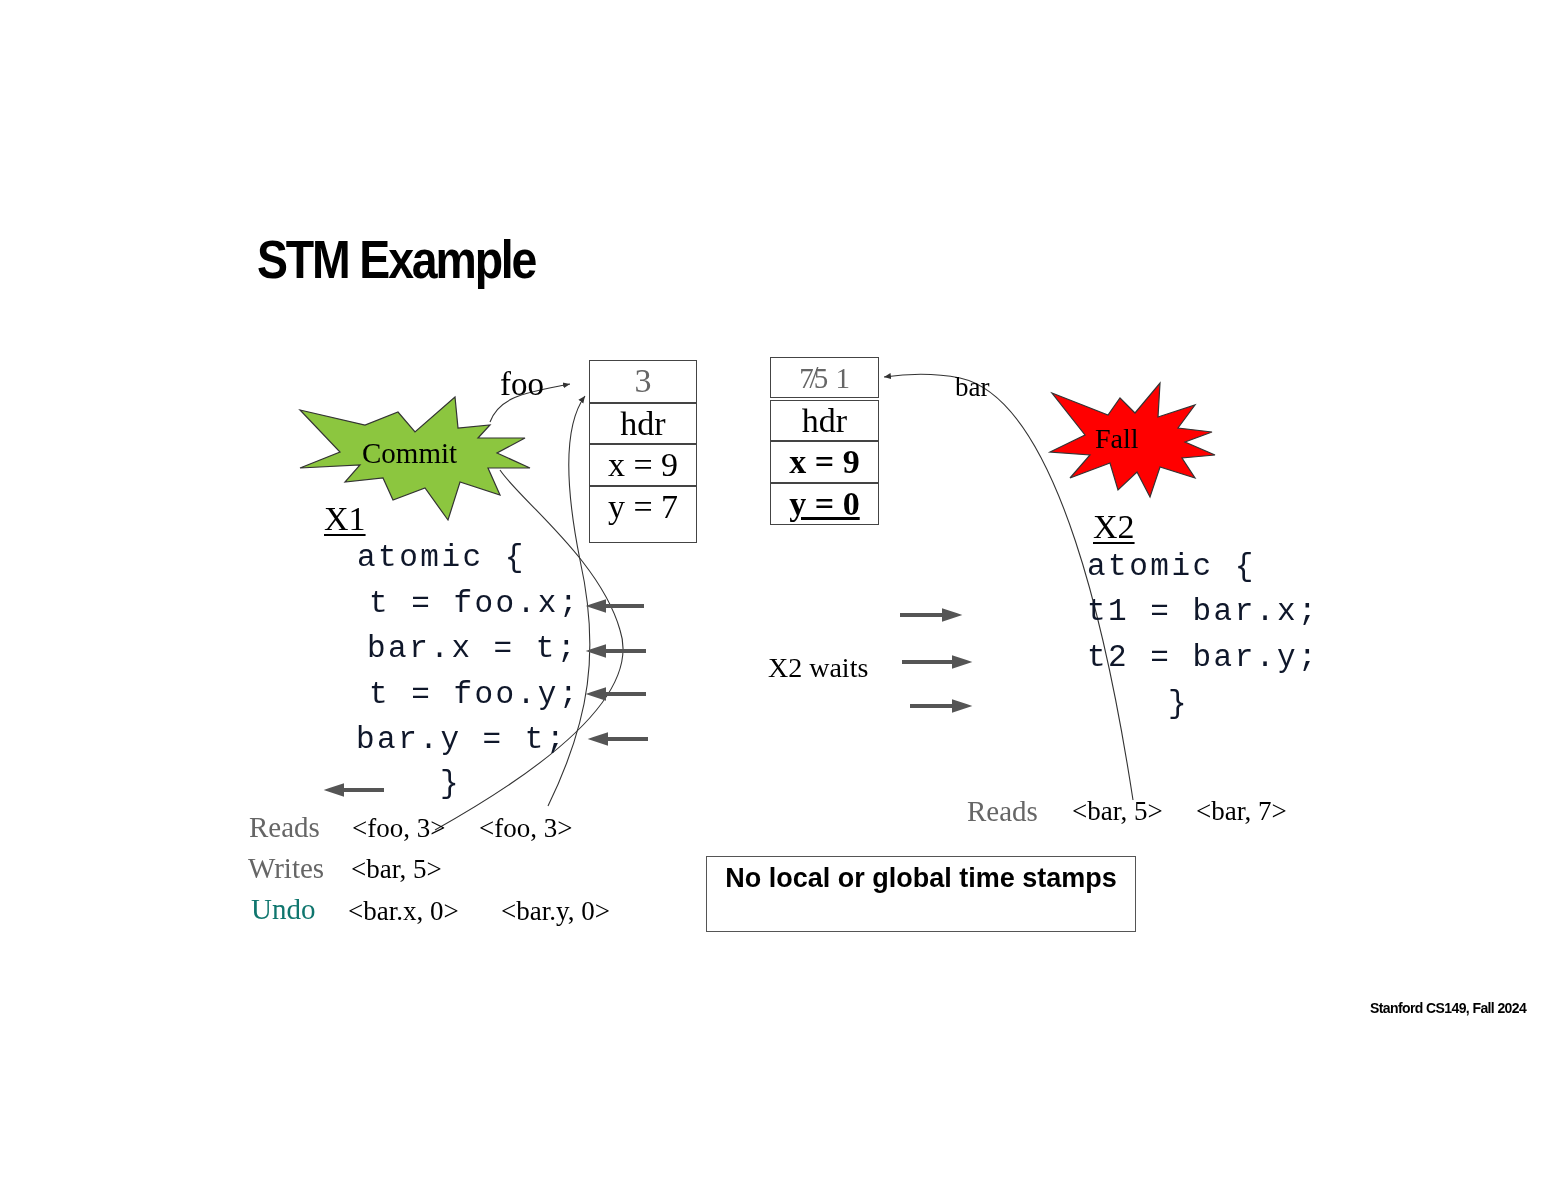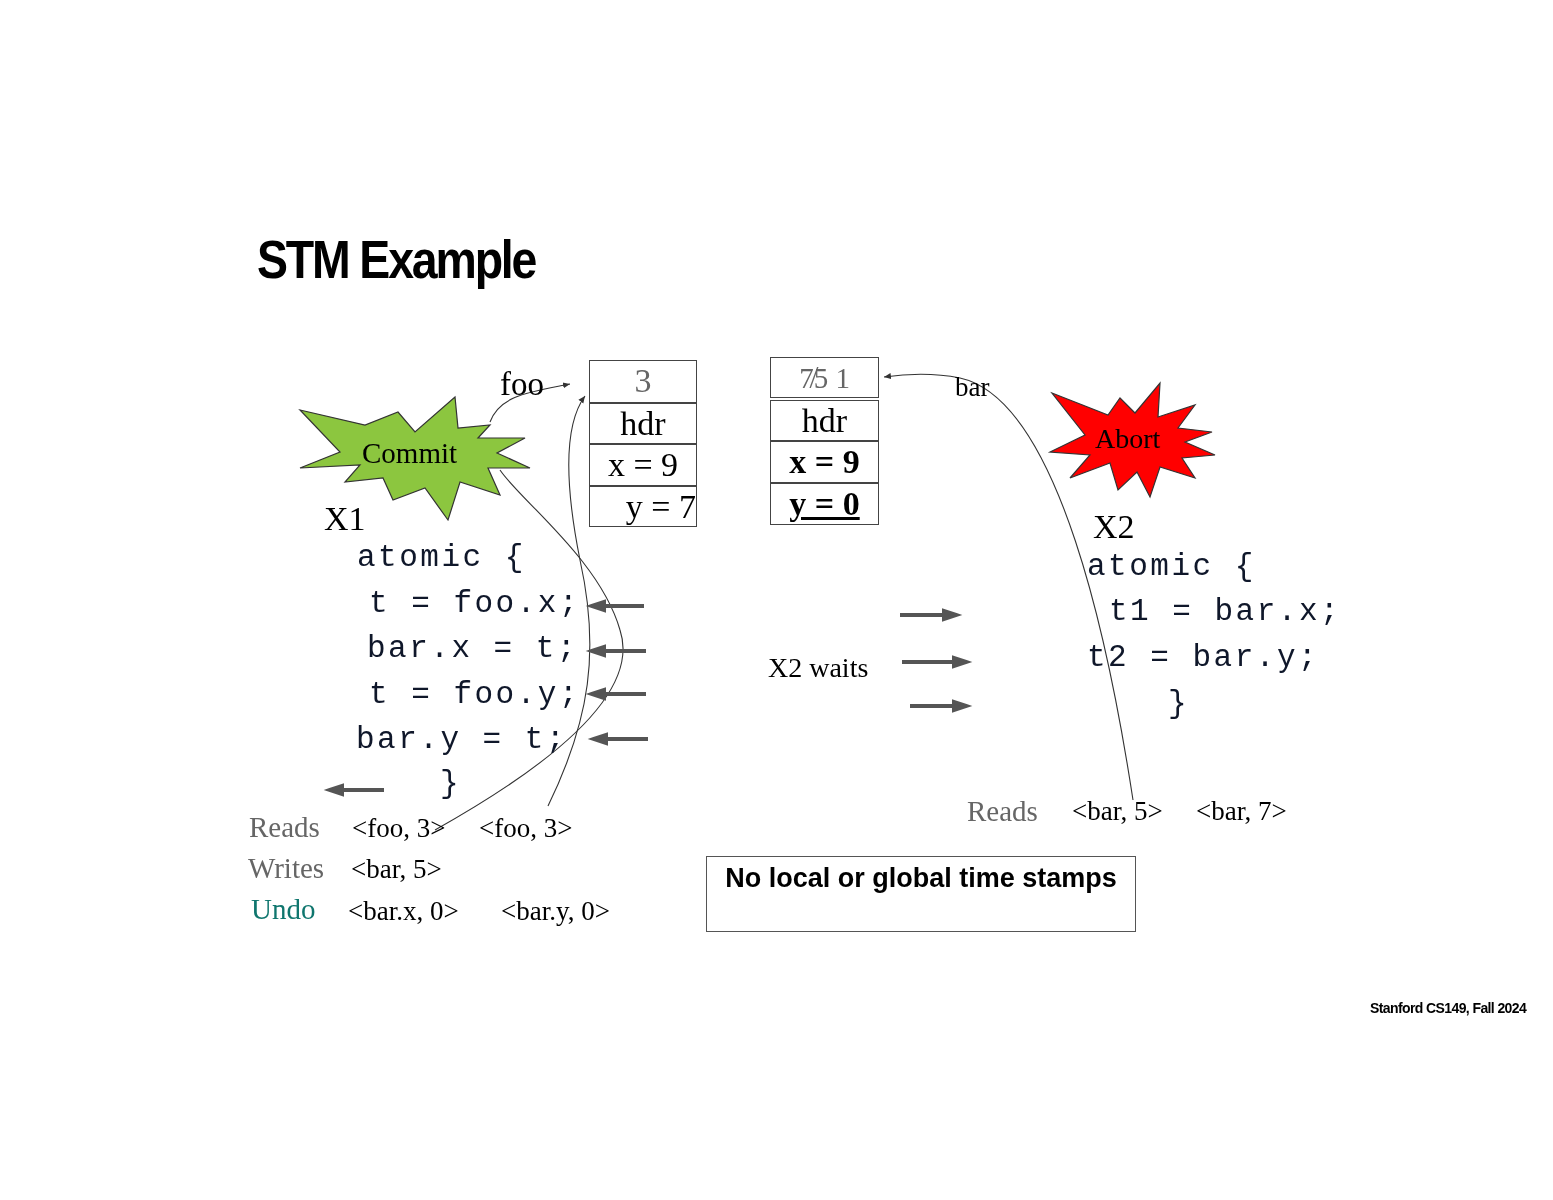--- a/index.html
+++ b/index.html
@@ -12,21 +12,21 @@
     transform: scaleX(0.86); transform-origin: left top;
     white-space: nowrap;
   }
   .serif { font-family: "Liberation Serif", serif; color: #000; white-space: nowrap; }
   .mono { font-family: Liberation Mono, monospace; color: #0f172a; white-space: nowrap; font-size: 31px; letter-spacing: 2.5px; }
   .gray { color: #666; }
   .box-cell {
     position: absolute; border: 1.3px solid #444; background: #fff; box-sizing: border-box;
     font-family: "Liberation Serif", serif; font-size: 34px; text-align: center; line-height: 40px;
   }
-  .underline { text-decoration-thickness: 2px; text-underline-offset: 4px; }
+  .underline { text-decoration: underline; text-decoration-thickness: 2px; text-underline-offset: 4px; }
   .note-box {
     left: 706px; top: 856px; width: 430px; height: 76px; box-sizing: border-box;
     border: 1.3px solid #555; background: #fff;
     font-family: "Liberation Sans", sans-serif; font-weight: bold; font-size: 27px;
     text-align: center; line-height: 34px; padding-top: 4px; color: #000;
   }
   .footer {
     left: 1370px; top: 1000px; font-family: "Liberation Sans", sans-serif; font-weight: bold;
     font-size: 14px; letter-spacing: -0.6px; color: #000; white-space: nowrap;
   }
@@ -76,33 +76,33 @@
     <line x1="910" y1="706" x2="956" y2="706"></line>
       <polygon points="966,706 954,702 954,710"></polygon>
   </g>
 </svg>
 
 <div class="abs serif" style="left:500px; top:366px; font-size:33px;">foo</div>
 <div>
   <div class="box-cell gray" style="left:589px; top:360px; width:108px; height:43px; color:#666;">3</div>
   <div class="box-cell" style="left:589px; top:403px; width:108px; height:41px;">hdr</div>
   <div class="box-cell" style="left:589px; top:444px; width:108px; height:42px;">x = 9</div>
-  <div class="box-cell" style="left:589px; top:486px; width:108px; height:41px;text-align:right;">y = 7</div>
+  <div class="box-cell" style="left:589px; top:486px; width:108px; height:57px;">y = 7</div>
 </div>
 
 <div class="abs serif" style="left:955px; top:372px; font-size:27px;">bar</div>
 <div>
   <div class="box-cell" style="left:770px; top:357px; width:109px; height:41px; color:#666; font-size:29px;">7̸5 1</div>
   <div class="box-cell" style="left:770px; top:400px; width:109px; height:41px;">hdr</div>
   <div class="box-cell" style="left:770px; top:441px; width:109px; height:42px; font-weight:bold;">x = 9</div>
   <div class="box-cell" style="left:770px; top:483px; width:109px; height:42px; font-weight:bold;text-decoration:underline;">y = 0</div>
 </div>
 
 <div class="abs serif" style="left:362px; top:437px; font-size:29px;">Commit</div>
-<div class="abs serif" style="left:1095px; top:423px; font-size:28px;">Abort</div>
+<div class="abs serif" style="left:1095px; top:423px; font-size:28px;">Fall</div>
 
 <div class="abs serif underline" style="left:324px; top:500px; font-size:34px;">X1</div>
 <div>
   <div class="abs mono" style="left:357px; top:540px;">atomic {</div>
   <div class="abs mono" style="left:369px; top:586px;">t = foo.x;</div>
   <div class="abs mono" style="left:367px; top:631px;">bar.x = t;</div>
   <div class="abs mono" style="left:369px; top:677px;">t = foo.y;</div>
   <div class="abs mono" style="left:356px; top:722px;">bar.y = t;</div>
   <div class="abs mono" style="left:440px; top:766px;">}</div>
 </div>
@@ -118,21 +118,21 @@
   <div class="abs serif" style="left:251px; top:893px; font-size:29px; color:#0f766e;">Undo</div>
   <div class="abs serif" style="left:348px; top:896px; font-size:27px;">&lt;bar.x, 0&gt;</div>
   <div class="abs serif" style="left:501px; top:896px; font-size:27px;">&lt;bar.y, 0&gt;</div>
 </div>
 
 <div class="abs serif" style="left:768px; top:652px; font-size:28px;">X2 waits</div>
 
 <div class="abs serif underline" style="left:1093px; top:508px; font-size:34px;">X2</div>
 <div>
   <div class="abs mono" style="left:1087px; top:549px;">atomic {</div>
-  <div class="abs mono" style="left:1087px; top:594px;margin-left:22px;">t1 = bar.x;</div>
+  <div class="abs mono" style="left:1087px; top:594px;">t1 = bar.x;</div>
   <div class="abs mono" style="left:1087px; top:640px;">t2 = bar.y;</div>
   <div class="abs mono" style="left:1168px; top:686px;">}</div>
 </div>
 
 <div>
   <div class="abs serif" style="left:967px; top:795px; font-size:29px; color:#666;">Reads</div>
   <div class="abs serif" style="left:1072px; top:796px; font-size:27px;">&lt;bar, 5&gt;</div>
   <div class="abs serif" style="left:1196px; top:796px; font-size:27px;">&lt;bar, 7&gt;</div>
 </div>
 

